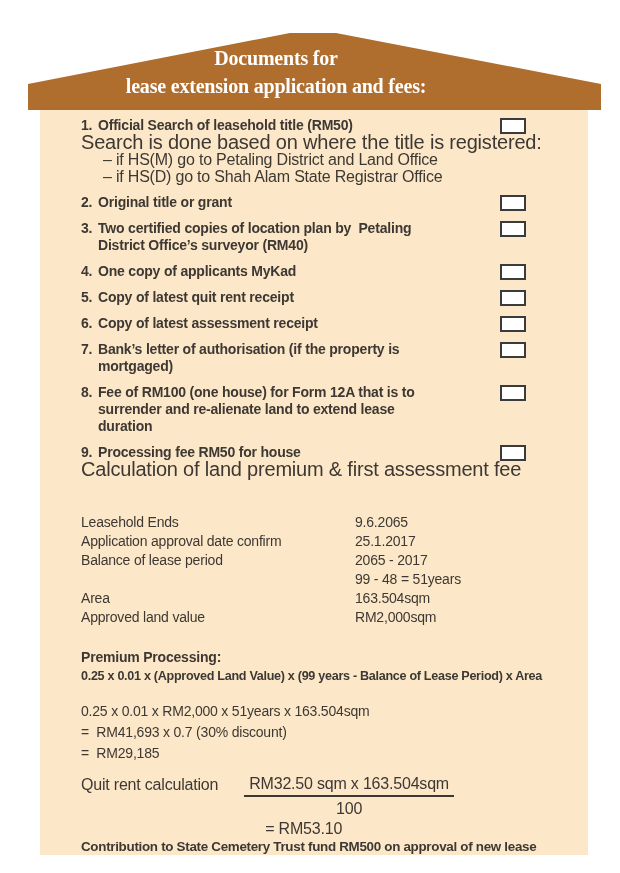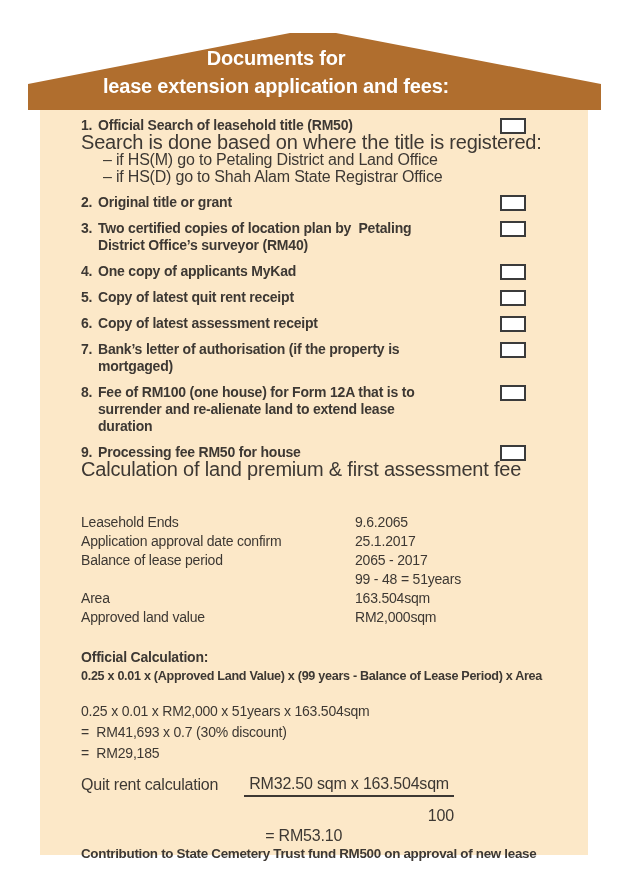--- a/index.html
+++ b/index.html
@@ -9,21 +9,21 @@
     font-family:"Liberation Sans", sans-serif;
     color:#3d3833;
     letter-spacing:-0.2px;
     overflow:hidden;
   }
   
   .roof-svg { position:absolute; top:0; left:0; }
   .roof-title {
     position:absolute; top:44px; left:0; width:552px;
     text-align:center; color:#ffffff; font-weight:bold;
-    font-size:20px; line-height:28px; letter-spacing:-0.2px;
+    font-size:20px; line-height:28px; letter-spacing:-0.2px;font-family:Liberation Serif, serif;
   }
   
   .house-body {
     position:absolute; top:110px; left:40px; width:548px; height:745px;
     background:#fce8c8;
     padding:7px 20px 0 41px;
   }
   
   .item { position:relative; margin-bottom:9px; }
   .row1 { display:flex; }
@@ -44,21 +44,21 @@
   .premium { margin-top:21px; }
   .premium-heading { font-weight:bold; font-size:14px; line-height:18px; }
   .premium-formula { font-weight:bold; font-size:12.6px; line-height:20px; white-space:pre; letter-spacing:-0.3px; }
   .premium-steps { margin-top:15px; }
   .step { font-size:14px; line-height:21px; white-space:pre; }
   
   .quit-row { margin-top:12px; display:flex; align-items:flex-start; font-size:16px; }
   .q-label { line-height:18px; }
   .fraction { margin-left:26px; }
   .numerator { line-height:16px; padding:0 5px 3px 5px; border-bottom:2px solid #3d3833; }
-  .denominator { text-align:right; padding-top:10px; line-height:18px; }
+  .denominator { text-align:center; padding-top:3px; line-height:18px; }
   .q-result { margin-left:21px; padding-top:2px; line-height:18px; }
   
   .footer-note {
     font-weight:bold; font-size:13.4px;
     line-height:17px; letter-spacing:-0.3px; white-space:nowrap;
   }
 </style>
 </head>
 <body>
 
@@ -164,21 +164,21 @@
         <div class="tlabel">Area</div>
         <div class="tvalue">163.504sqm</div>
       </div>
       <div class="trow">
         <div class="tlabel">Approved land value</div>
         <div class="tvalue">RM2,000sqm</div>
       </div>
     </div>
 
   <div class="premium">
-    <div class="premium-heading">Official Calculation:</div>
+    <div class="premium-heading">Premium Processing:</div>
     <div class="premium-formula">0.25 x 0.01 x (Approved Land Value) x (99 years - Balance of Lease Period) x Area</div>
     <div class="premium-steps" id="premium-steps">
         <div class="step">0.25 x 0.01 x RM2,000 x 51years x 163.504sqm</div>
         <div class="step">=  RM41,693 x 0.7 (30% discount)</div>
         <div class="step">=  RM29,185</div>
       </div>
   </div>
 
   <div class="quit-row">
     <span class="q-label">Quit rent calculation</span>

